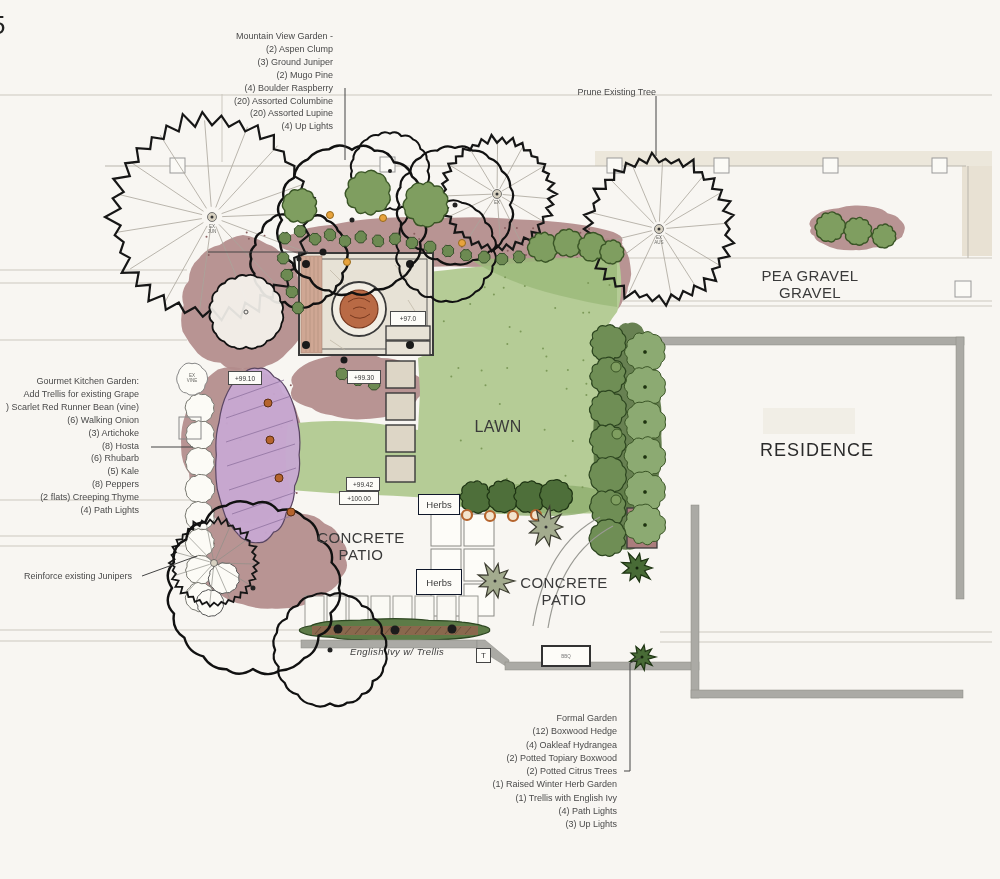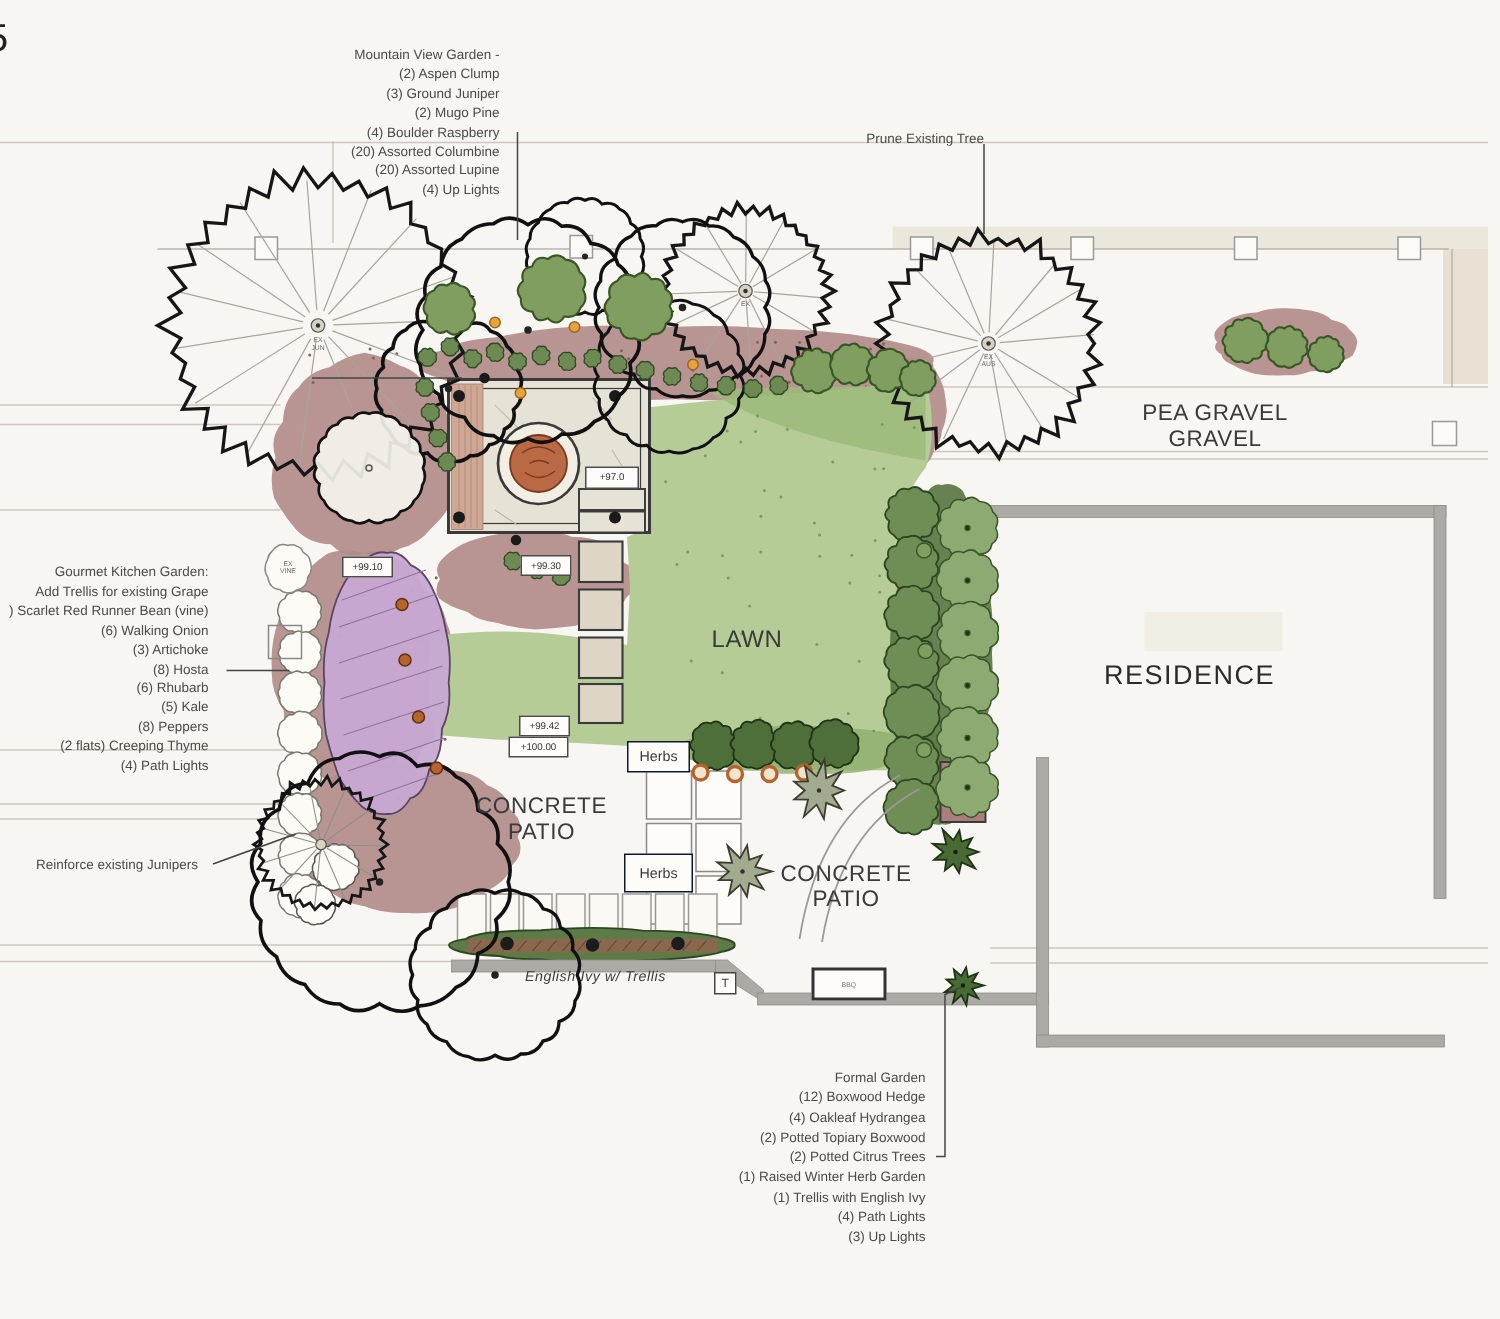--- a/index.html
+++ b/index.html
@@ -673,21 +673,21 @@
   </div>
 
   <div class="lbl anno" style="right:860px;top:570px;">Reinforce existing Junipers</div>
   <div class="lbl anno" style="right:336px;top:86px;">Prune Existing Tree</div>
 
   <div class="lbl site" style="left:760px;top:267px;width:100px;">
     <div>PEA GRAVEL</div>
     <div>GRAVEL</div>
   </div>
 
-  <div class="lbl big" style="left:736px;top:440px;text-align:center;">RESIDENCE</div>
+  <div class="lbl big" style="left:760px;top:440px;text-align:center;">RESIDENCE</div>
   <div class="lbl site" style="left:468px;top:396px;width:60px;font-size:16px;margin-top:22px;">LAWN</div>
 
   <div class="lbl site" style="left:316px;top:529px;width:90px;">
     <div>CONCRETE</div>
     <div>PATIO</div>
   </div>
   <div class="lbl site" style="left:519px;top:574px;width:90px;">
     <div>CONCRETE</div>
     <div>PATIO</div>
   </div>

